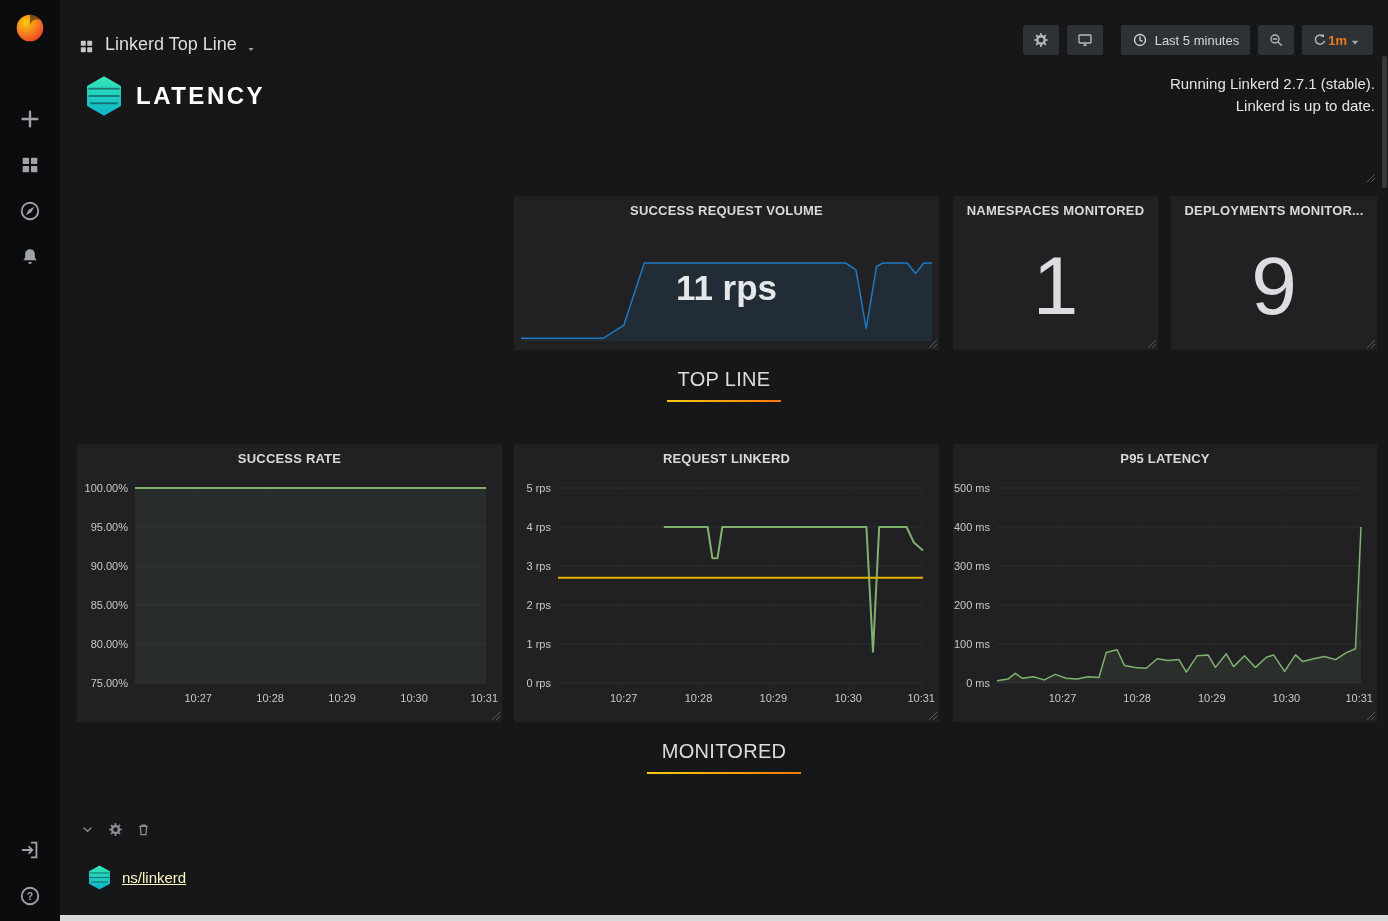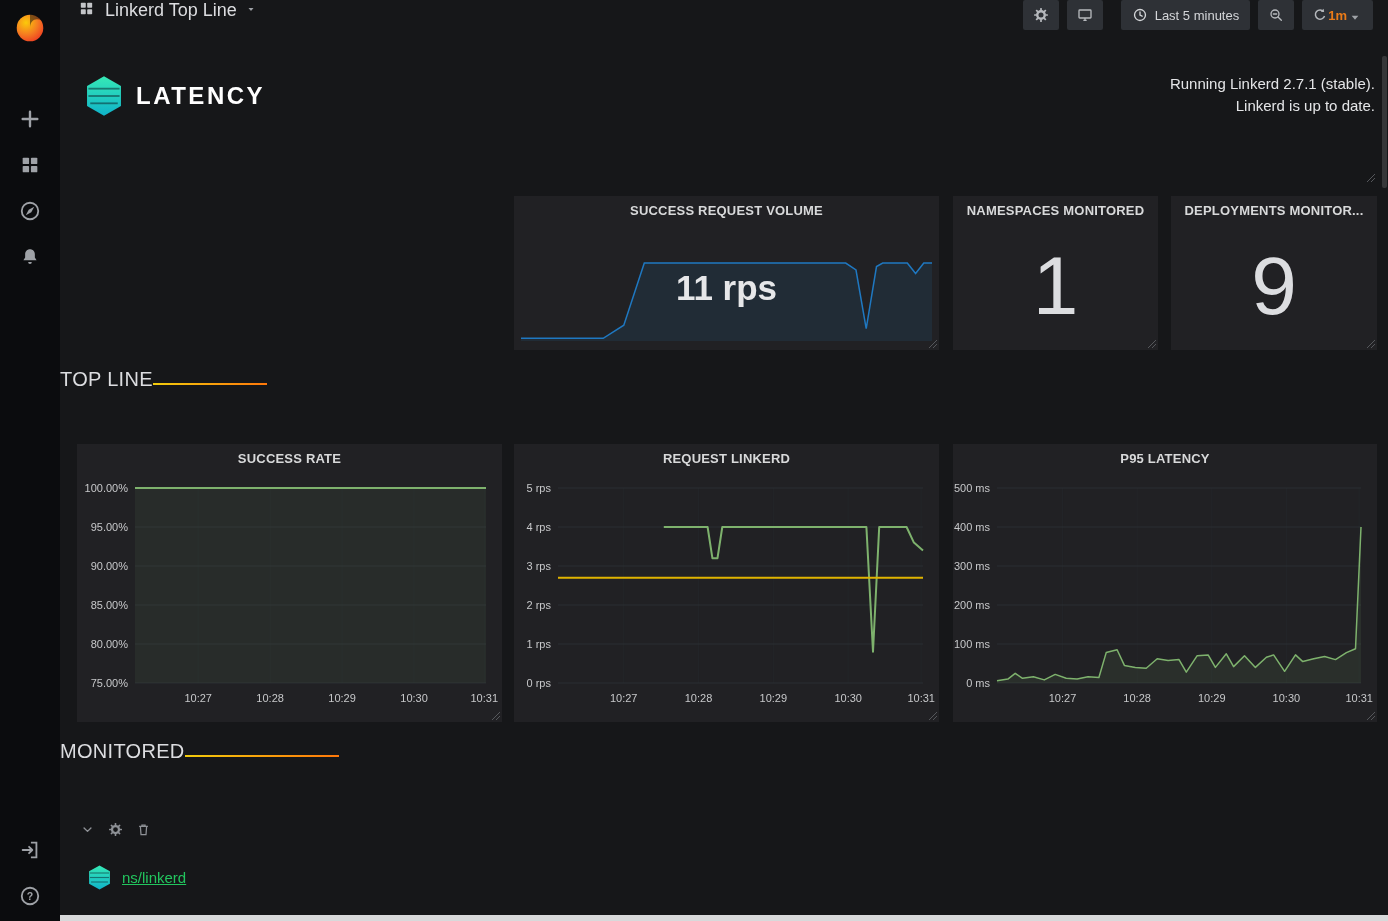--- a/index.html
+++ b/index.html
@@ -7,21 +7,21 @@
   html,body{background:#161719}
   .screen{position:relative;width:1388px;height:921px;background:#161719;overflow:hidden;
           font-family:"Liberation Sans",sans-serif;color:#d8d9da}
   
   .sidebar{position:absolute;left:0;top:0;width:60px;height:100%;background:#0b0c0e;z-index:6}
   .side-logo{height:56px;display:flex;align-items:center;justify-content:center;cursor:pointer}
   .side-group{position:absolute;left:0;width:60px}
   .side-btn{width:60px;height:46px;display:flex;align-items:center;justify-content:center;color:#9fa2a7;cursor:pointer}
   .side-btn svg{width:22px;height:22px}
   
-  .navbar{position:absolute;left:60px;top:0;width:1328px;height:55px;display:flex;align-items:flex-start;padding:0 15px 0 18px}
+  .navbar{position:absolute;left:60px;top:0;width:1328px;height:55px;display:flex;align-items:flex-end;padding:0 15px 0 18px}
   .nav-title-icon{color:#c3c5c8;width:17px;height:17px;margin-right:10px;flex:none}
   .nav-title{font-size:18px;color:#dcdde0;cursor:pointer}
   .nav-caret{color:#9fa2a7;width:12px;height:12px;margin-left:8px;margin-top:3px}
   .nav-right{margin-left:auto;display:flex;align-items:center;gap:8px}
   .btn{height:30px;background:#2e3136;border-radius:2px;display:flex;align-items:center;justify-content:center;color:#b6b9bd;cursor:pointer}
   .btn.icon-only{width:36px}
   .btn svg{width:16px;height:16px}
   .btn-time{padding:0 11px;gap:7px;color:#d4d6d9;font-size:13px;margin-left:10px}
   .btn-refresh{padding:0 10px;font-size:13px}
   .refresh-interval{color:#eb7b18;font-weight:700}
@@ -34,33 +34,33 @@
   .big-number{position:absolute;left:0;right:0;top:30px;bottom:4px;display:flex;align-items:center;justify-content:center;
      font-size:82px;font-weight:500;color:#dcdde0}
   .stat-value{position:absolute;left:0;right:0;top:72px;text-align:center;font-size:35px;font-weight:700;color:#e6e7e9;z-index:2}
   .gauge-svg{position:absolute;left:50%;transform:translateX(-50%);top:36px;z-index:2}
   .gauge-value{position:absolute;left:0;right:0;top:110px;text-align:center;font-size:20px;font-weight:700;z-index:3;color:#5fbf5a}
   .spark-line{position:absolute;height:2px;background:#1f78c1;z-index:1}
   .spark-fill{position:absolute;background:rgba(31,120,193,.10);z-index:0}
   .spark-svg{position:absolute;left:6px;bottom:8px;z-index:1}
   .chart-svg{position:absolute;left:0;top:34px;font-family:"Liberation Sans",sans-serif}
   
-  .section{position:absolute;left:60px;width:1328px;display:flex;align-items:center}
+  .section{position:absolute;left:60px;width:1328px;display:flex;flex-direction:column;align-items:center}
   .section-title{font-size:20px;color:#dcdde0;letter-spacing:.3px}
   .section-underline{height:2px;margin-top:9px;background:linear-gradient(90deg,#f2cc0c,#ff780a)}
   
   .brand{position:absolute;left:82px;top:74px;display:flex;align-items:center;gap:10px}
   .brand-text{font-size:24px;font-weight:700;letter-spacing:2.5px;color:#ffffff}
   .status-text{position:absolute;right:13px;top:73px;text-align:right;font-size:15px;line-height:22px;color:#e4e5e7}
   .corner-handle{right:auto;bottom:auto}
   
   .row-controls{position:absolute;top:822px;left:80px;display:flex;align-items:center;gap:13px;color:#8e9196}
   .row-controls svg{width:15px;height:15px;cursor:pointer}
   .ns-row{position:absolute;left:86px;top:864px;display:flex;align-items:center;gap:9px}
-  .ns-link{font-size:15px;color:#22c55e;text-decoration:underline;cursor:pointer}
+  .ns-link{font-size:15px;color:#fef9c3;text-decoration:underline;cursor:pointer}
   .bottom-strip{position:absolute;left:60px;right:0;bottom:0;height:6px;background:#d8d9da}
   .scroll-thumb{position:absolute;right:1px;top:56px;width:5px;height:132px;border-radius:2px;background:rgba(255,255,255,.14)}
 </style>
 </head>
 <body>
 
 <div class="screen">
 
   <svg width="0" height="0" style="position:absolute" aria-hidden="true">
     <defs>

